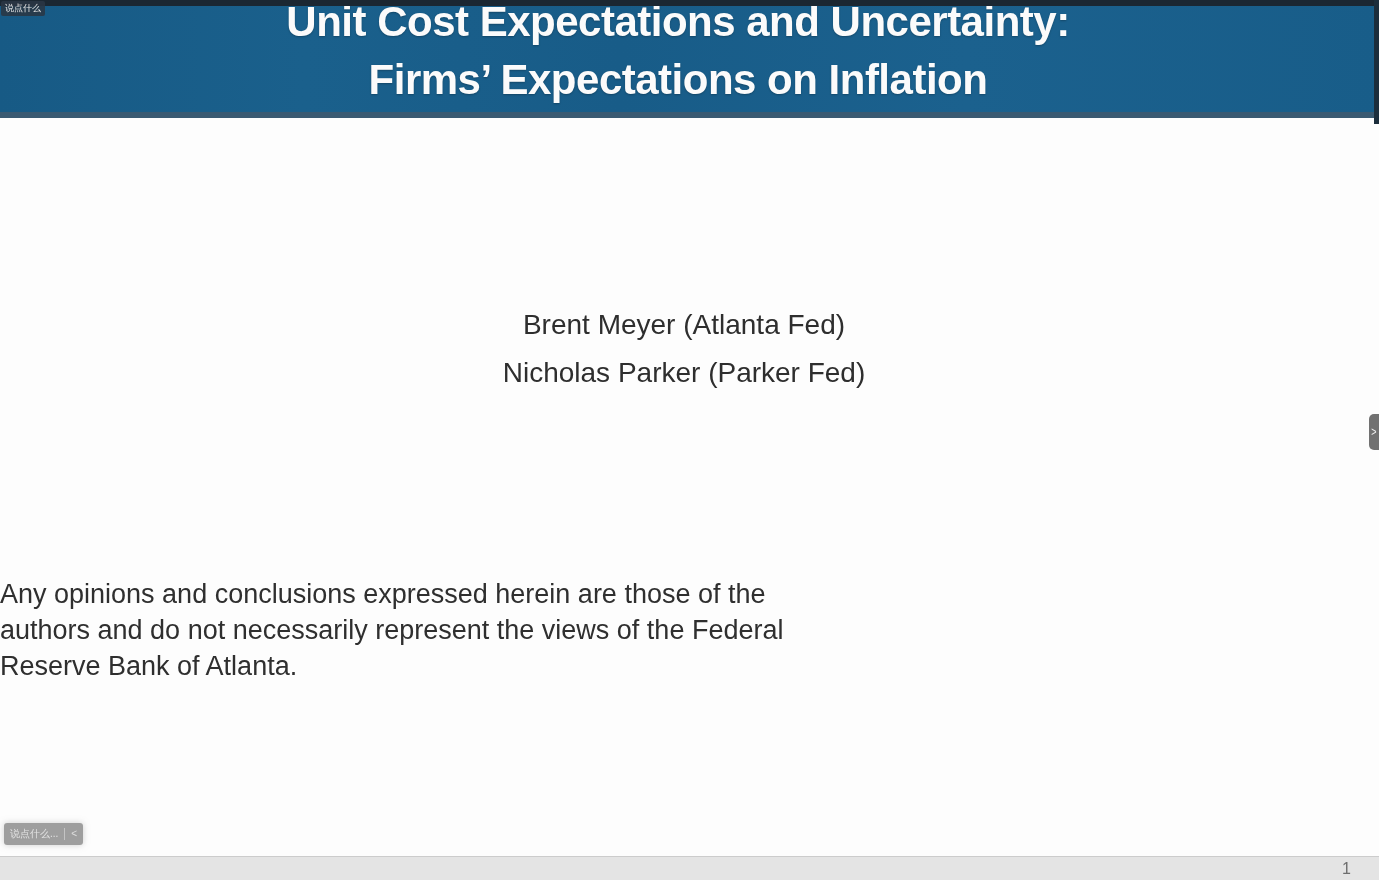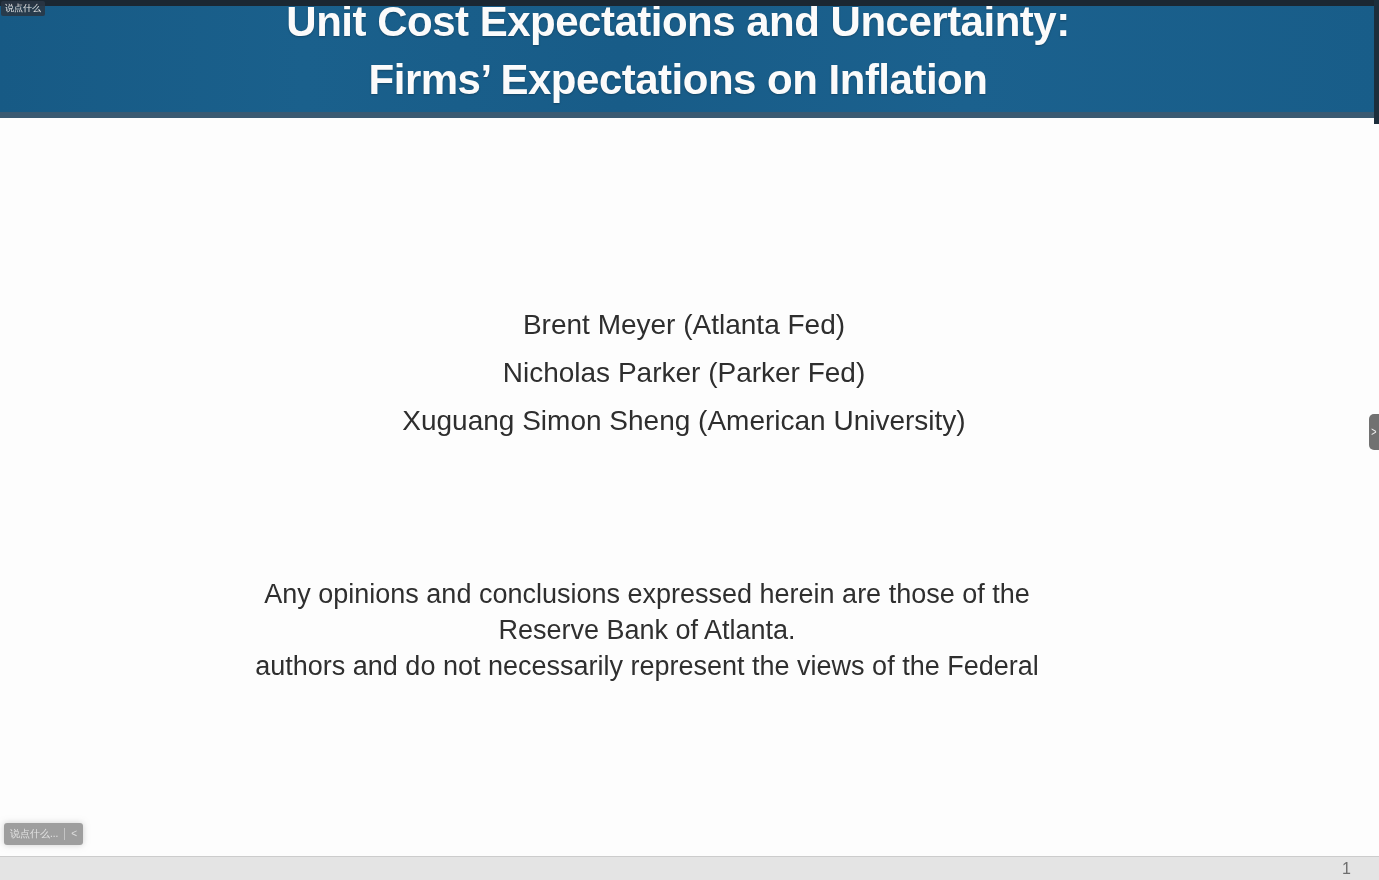--- a/index.html
+++ b/index.html
@@ -70,21 +70,21 @@
     text-align:center;
     color:#2e2e2e;
     font-size:28px;
     line-height:48px;
     margin-top:39px;
   }
 
   .disclaimer {
     position:absolute; left:0; top:576px;
     width:1294px;
-    text-align:center;
+    text-align:left;
     color:#2f2f2f;
     font-size:27px;
     line-height:36px;
   }
 
   
   .chat-pill {
     position:absolute; left:4px; top:823px;
     height:22px;
     display:flex; align-items:center;
@@ -157,27 +157,26 @@
   <div class="title-block">
     <div>Unit Cost Expectations and Uncertainty:</div>
     <div>Firms’ Expectations on Inflation</div>
   </div>
 
   <div class="lock-badge">说点什么</div>
 
   <div class="authors">
     <div>Brent Meyer (Atlanta Fed)</div>
     <div>Nicholas Parker (Parker Fed)</div>
-    <div>Xuguang Simon Sheng (American University)</div>
   </div>
 
   <div class="disclaimer">
     <div>Any opinions and conclusions expressed herein are those of the</div>
+    <div>authors and do not necessarily represent the views of the Federal</div>
     <div>Reserve Bank of Atlanta.</div>
-    <div>authors and do not necessarily represent the views of the Federal</div>
   </div>
 
   <div class="chat-pill">
     <span class="placeholder">说点什么...</span>
     <span class="divider"></span>
     <span class="collapse"><span>&lt;</span></span>
   </div>
 
   <div class="flyout-handle">
     <span class="glyph">&gt;</span>

